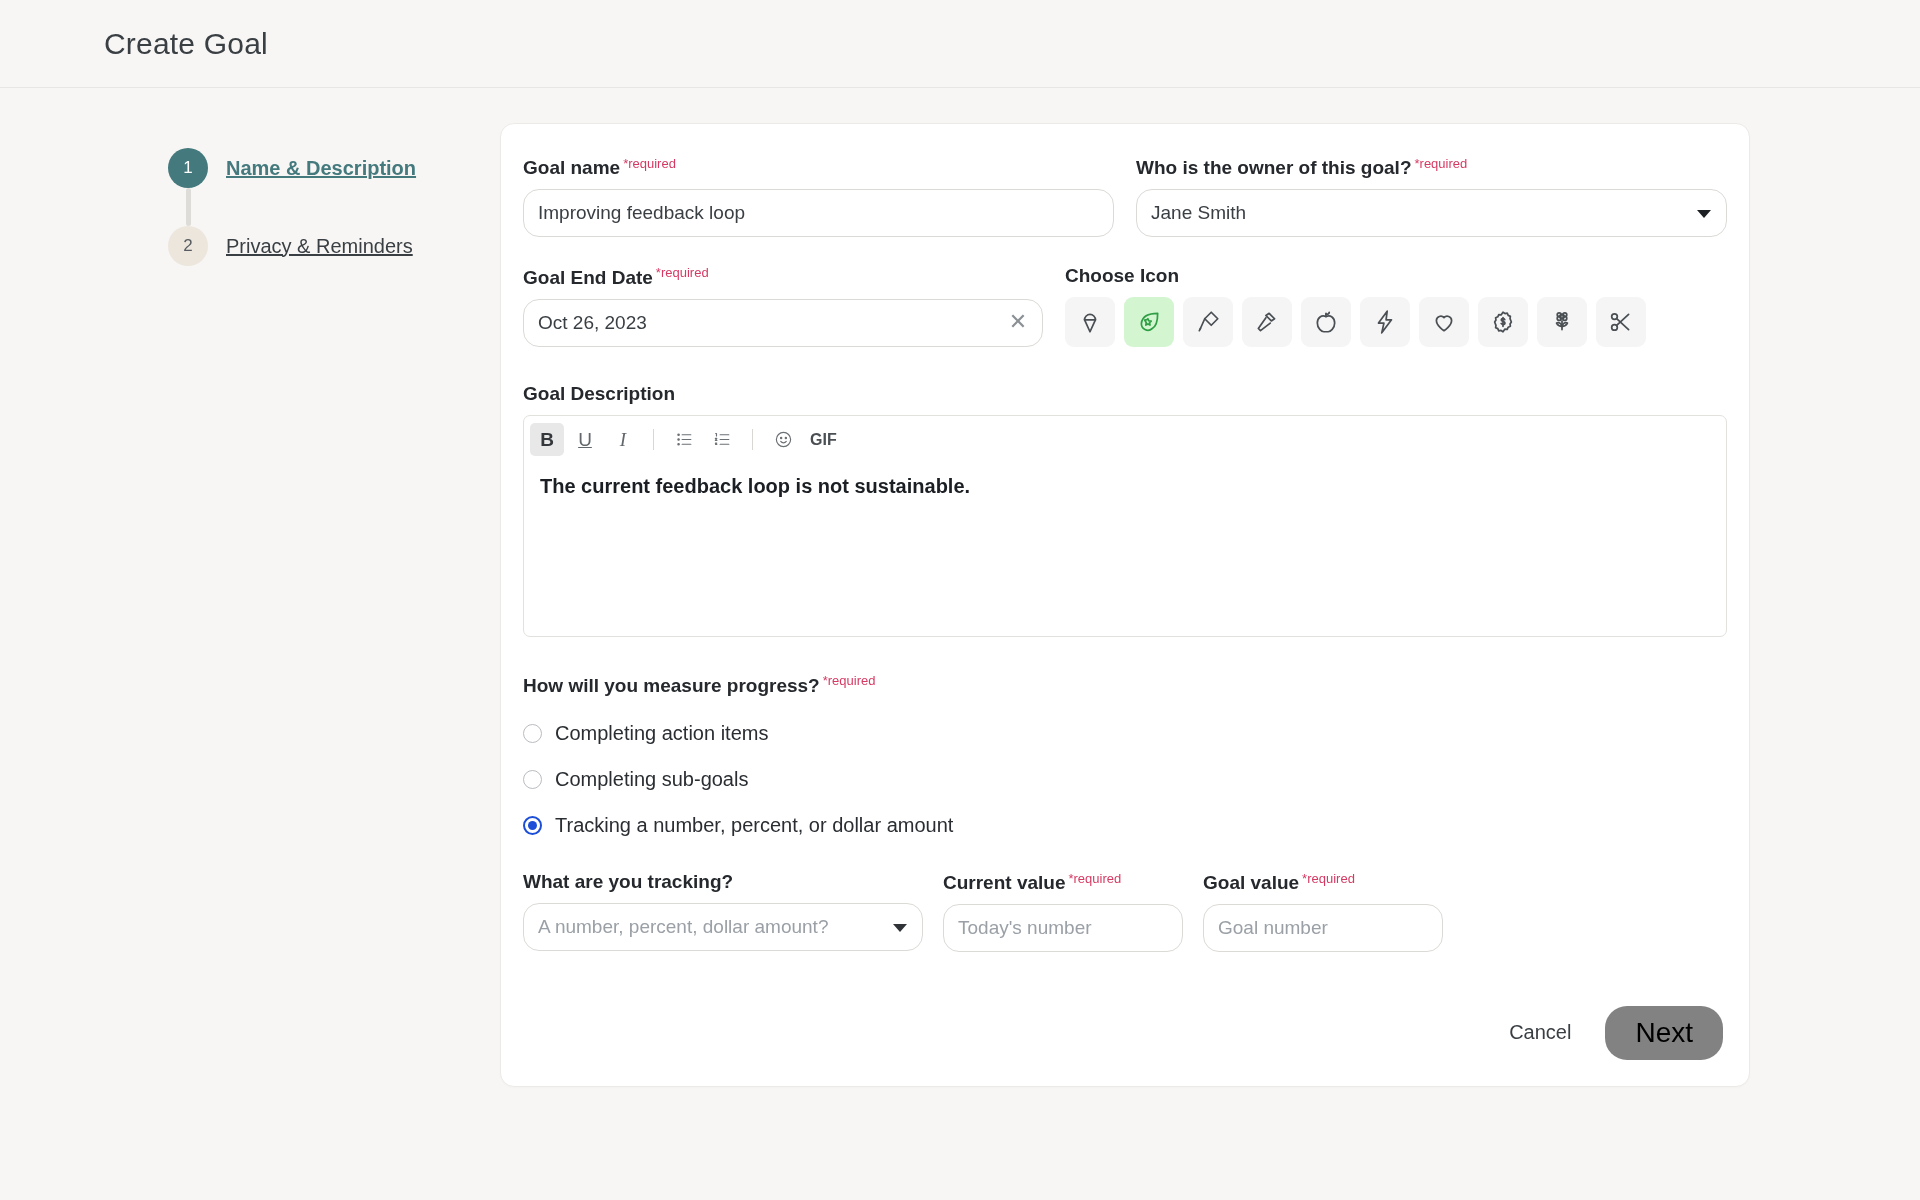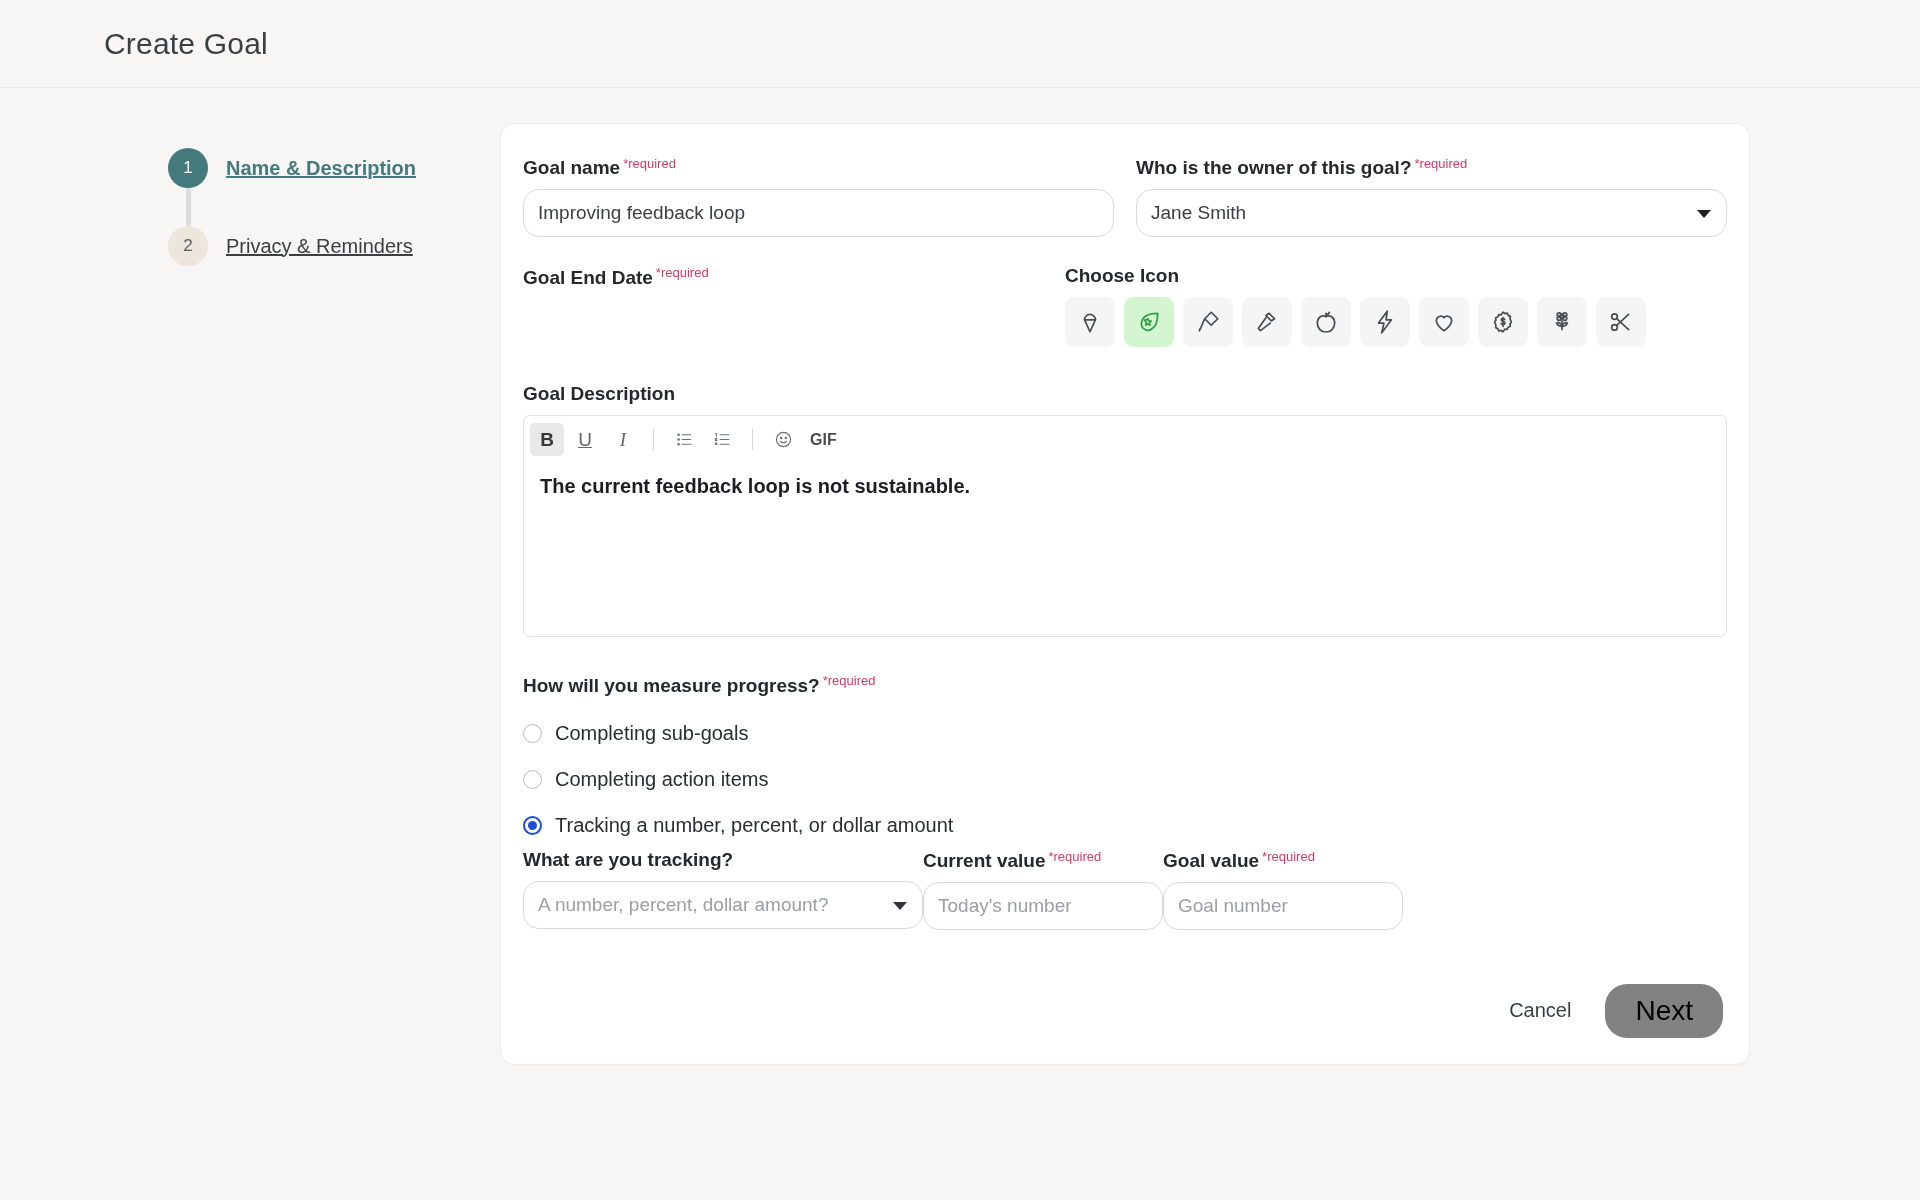--- a/index.html
+++ b/index.html
@@ -187,21 +187,21 @@
     position: relative;
   }
   .radio.checked::after {
     content: ""; position: absolute;
     top: 3px; left: 3px; width: 9px; height: 9px;
     border-radius: 50%; background: #1c4ed8;
   }
   .radio-label { font-size: 20px; color: #2a2e32; }
 
   
-  .track-row { display: flex; }
+  .track-row { display: flex; gap: 20px; margin-top: 22px; }
   .track-col-1 { width: 400px; }
   .track-col-2 { width: 240px; }
   .track-col-3 { width: 240px; }
 
   
   .card-footer {
     display: flex; align-items: center; justify-content: flex-end;
     gap: 34px;
     margin-top: 54px;
     padding-right: 4px;
@@ -280,20 +280,24 @@
 
     <div class="sp-18"></div>
     <div class="sp-10"></div>
 
     <div class="row">
       <div style="width:520px">
         <div>
           <span class="label">Goal End Date</span><span class="req">*required</span>
         </div>
         <div class="sp-10"></div>
+        <div class="select-wrap">
+          <input class="field-input" type="text" value="Oct 26, 2023" style="">
+          <span class="clear-x">✕</span>
+        </div>
       </div>
 
       <div style="flex:1">
         <div class="label">Choose Icon</div>
         <div class="sp-10"></div>
         <div class="icon-grid">
 
           <div class="icon-btn">
             <svg viewBox="0 0 24 24">
                 <path d="M7 10a5 5 0 0 1 10 0z"></path>
@@ -436,26 +440,26 @@
 
     <div>
       <div>
         <span class="label">How will you measure progress?</span><span class="req">*required</span>
       </div>
 
       <div class="radio-list">
 
         <div class="radio-row">
           <span class="radio"></span>
-          <span class="radio-label">Completing sub-goals</span>
+          <span class="radio-label">Completing action items</span>
         </div>
 
         <div class="radio-row">
           <span class="radio"></span>
-          <span class="radio-label">Completing action items</span>
+          <span class="radio-label">Completing sub-goals</span>
         </div>
 
         <div class="radio-row">
           <span class="radio checked"></span>
           <span class="radio-label">Tracking a number, percent, or dollar amount</span>
         </div>
 
       </div>
     </div>
 

